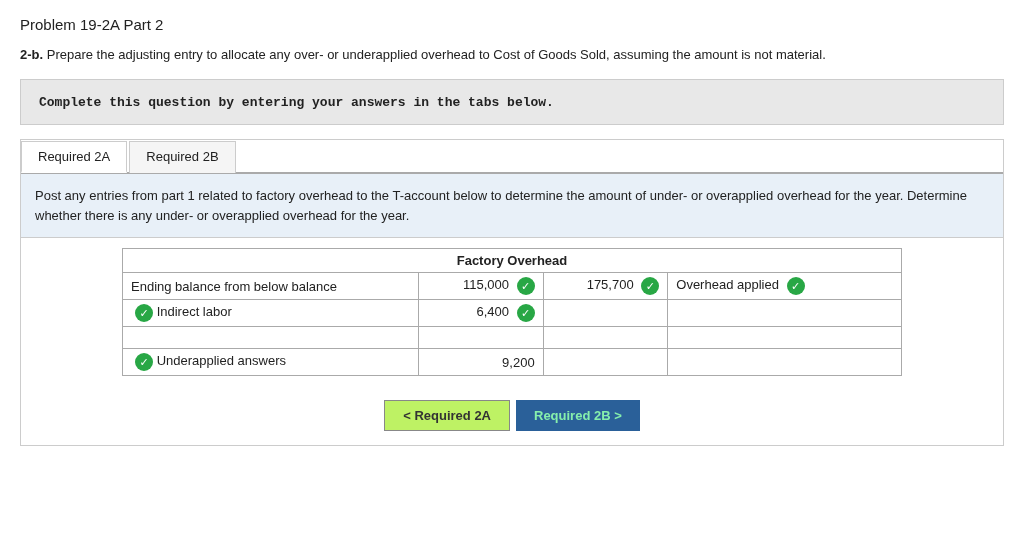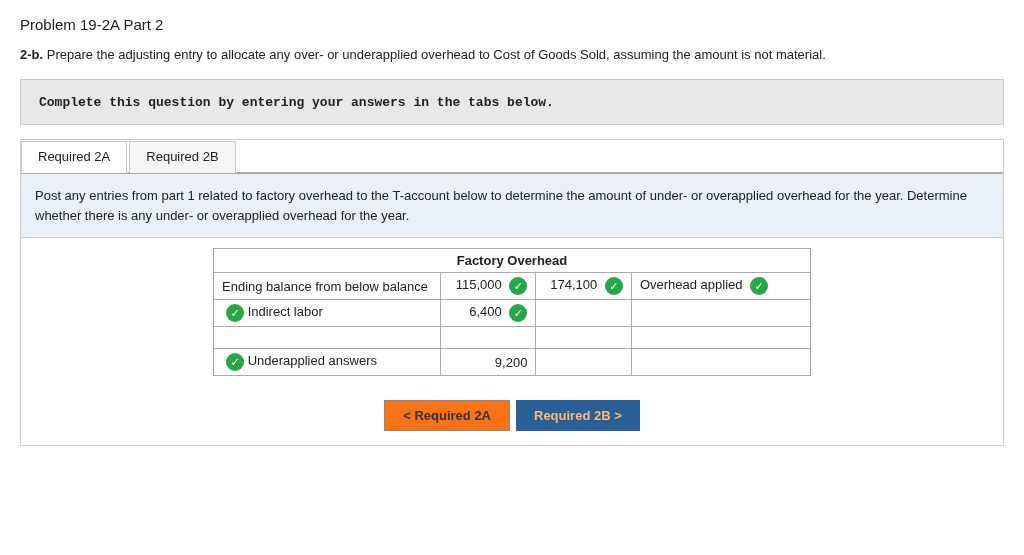--- a/index.html
+++ b/index.html
@@ -61,21 +61,21 @@
       background: #e8f0f8;
       font-size: 13px;
       line-height: 1.5;
       border-bottom: 1px solid #ccc;
     }
     .t-account-wrapper {
       padding: 10px 14px 14px;
       background: #fff;
     }
     table.t-account {
-      width: 598px;
+      width: 780px;
       border-collapse: collapse;
       font-size: 13px;
       margin: 0 auto;
     }
     table.t-account th, table.t-account td {
       border: 1px solid #aaa;
       padding: 4px 8px;
     }
     table.t-account th {
       font-weight: bold;
@@ -110,34 +110,34 @@
     .nav-buttons {
       display: flex;
       justify-content: center;
       gap: 6px;
       padding: 10px 14px 14px;
       background: #fff;
     }
     .btn-outline {
       padding: 7px 18px;
       border: 1px solid #888;
-      background: #f97316;
+      background: #bef264;
       font-size: 13px;
       cursor: pointer;
       font-weight: bold;
       color: #333;
     }
     .btn-primary {
       padding: 7px 18px;
       border: none;
       background: #2a6099;
       font-size: 13px;
       cursor: pointer;
       font-weight: bold;
-      color: #fdba74;
+      color: #86efac;
     }
     .empty-row td { height: 22px; }
   </style>
 </head>
 <body>
 
 <div class="page-title">Problem 19-2A Part 2</div>
 
 <div class="instructions">
   <p><b>2-b.</b> <span>Prepare the adjusting entry to allocate any over- or underapplied overhead to Cost of Goods Sold, assuming the amount is not material.</span></p>
@@ -167,21 +167,21 @@
 
         <tr>
           <td class="label-cell">
             <span>Ending balance from below balance</span>
           </td>
           <td class="amount-cell">
             <span>115,000</span>
             <span class="check-icon">✓</span>
           </td>
           <td class="amount-cell">
-            <span>174,100</span>
+            <span>175,700</span>
             <span class="check-icon">✓</span>
           </td>
           <td class="right-label-cell">
             <span>Overhead applied</span>
             <span class="check-icon">✓</span>
           </td>
         </tr>
 
 
         <tr>

